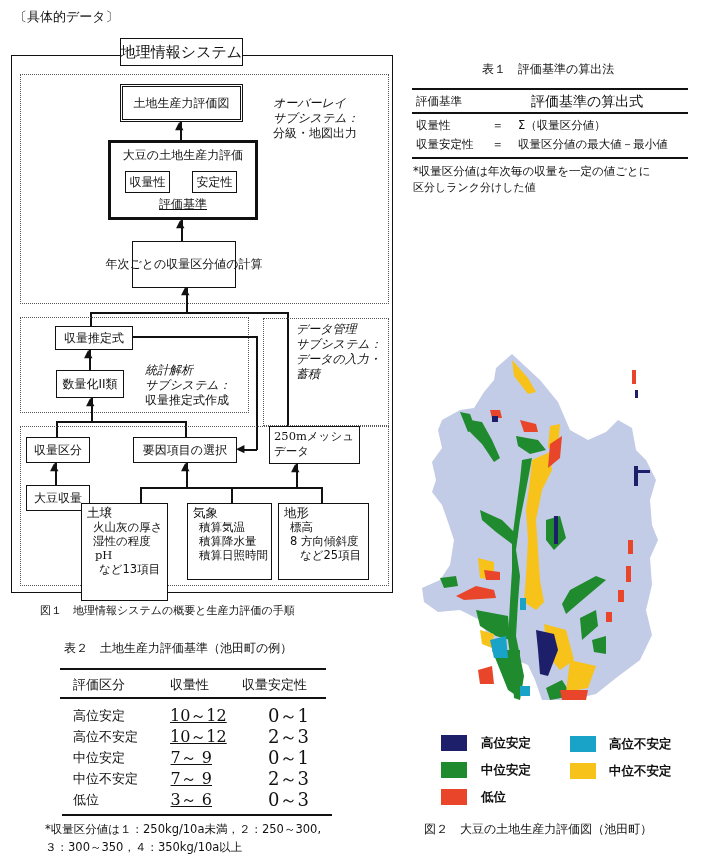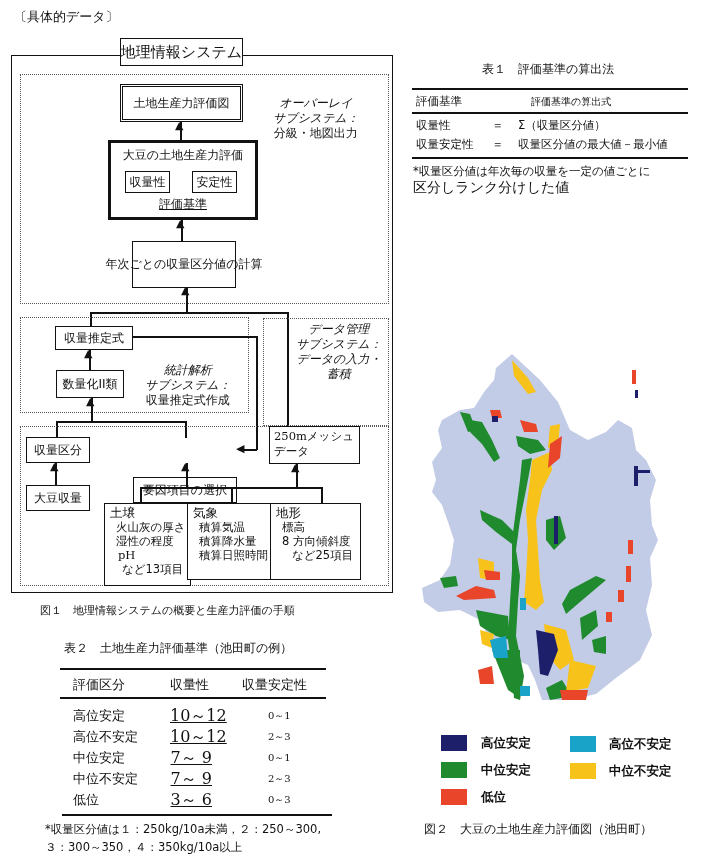--- a/index.html
+++ b/index.html
@@ -6,21 +6,21 @@
   body{width:707px;height:864px;position:relative;overflow:hidden;
        font-family:"DejaVu Sans","Liberation Sans",sans-serif;color:#111;}
   .abs{position:absolute;}
   .t{font-size:12px;line-height:15px;white-space:nowrap;}
   .serif{font-family:"DejaVu Serif","Liberation Serif",serif;}
   .box{position:absolute;border:1.5px solid #111;background:#fff;box-sizing:border-box;}
   .dbl{border:3px double #111;}
   .heavy{border:3px solid #111;}
   .dot{position:absolute;border:1px dotted #555;box-sizing:border-box;}
   .ctr{display:flex;align-items:center;justify-content:center;text-align:center;}
-  .it{font-style:italic;text-align:center;}
+  .it{font-style:italic;}
   .line{position:absolute;background:#111;}
   .rule{position:absolute;height:2px;background:#111;}
   .sw{position:absolute;width:26px;height:16px;}
   .lg{position:absolute;font-size:12.5px;font-weight:bold;white-space:nowrap;}
 </style>
 </head>
 <body>
 
 <div class="abs t" style="left:14px;top:9px;font-size:13px;">〔具体的データ〕</div>
 
@@ -88,77 +88,77 @@
   <div class="box ctr t" style="left:56px;top:370px;width:68px;height:28px;">数量化II類</div>
   <div class="line" style="left:91px;top:398px;width:1.5px;height:24px;"></div>
   <div class="abs" style="left:86px;top:395px;font-size:11px;">▲</div>
   <div class="line" style="left:56px;top:421px;width:130px;height:1.5px;"></div>
   <div class="line" style="left:56px;top:421px;width:1.5px;height:16px;"></div>
   <div class="line" style="left:185px;top:421px;width:1.5px;height:17px;"></div>
 
   <div class="dot" style="left:20px;top:426px;width:369px;height:160px;"></div>
 
   <div class="box ctr t" style="left:26px;top:437px;width:64px;height:26px;">収量区分</div>
-  <div class="box ctr t" style="left:133px;top:437px;width:104px;height:26px;margin-top:40px;">要因項目の選択</div>
+  <div class="box ctr t" style="left:133px;top:437px;width:104px;height:26px;">要因項目の選択</div>
   <div class="box t" style="left:269px;top:426px;width:91px;height:38px;padding:2px 0 9px 4px;font-size:11.5px;line-height:15px;">
     <div class="serif">250mメッシュ</div>
     <div>データ</div>
   </div>
 
   <div class="line" style="left:55px;top:463px;width:1.5px;height:22px;"></div>
   <div class="abs" style="left:50px;top:460px;font-size:11px;">▲</div>
   <div class="box ctr t" style="left:26px;top:485px;width:64px;height:26px;">大豆収量</div>
 
   <div class="line" style="left:186px;top:463px;width:1.5px;height:25px;"></div>
   <div class="abs" style="left:181px;top:460px;font-size:11px;">▲</div>
   <div class="line" style="left:296px;top:464px;width:1.5px;height:24px;"></div>
   <div class="abs" style="left:291px;top:461px;font-size:11px;">▲</div>
   <div class="line" style="left:140px;top:487px;width:182px;height:1.5px;"></div>
   <div class="line" style="left:140px;top:487px;width:1.5px;height:16px;"></div>
   <div class="line" style="left:231px;top:487px;width:1.5px;height:16px;"></div>
   <div class="line" style="left:321px;top:487px;width:1.5px;height:16px;"></div>
 
-  <div class="box t" style="left:104px;top:503px;width:87px;height:83px;padding:2px 0 0 5px;font-size:11.5px;line-height:14px;">
+  <div class="box t" style="left:81px;top:503px;width:87px;height:98px;padding:2px 0 0 5px;font-size:11.5px;line-height:14px;">
     <div style="font-size:12.5px">土壌</div>
     <div style="padding-left:6px">火山灰の厚さ</div>
     <div style="padding-left:6px">湿性の程度</div>
     <div class="serif" style="padding-left:8px">pH</div>
     <div style="padding-left:12px">など13項目</div>
   </div>
   <div class="box t" style="left:187px;top:503px;width:85px;height:77px;padding:2px 0 0 5px;font-size:11.5px;line-height:14px;">
     <div style="font-size:12.5px">気象</div>
     <div style="padding-left:6px">積算気温</div>
     <div style="padding-left:6px">積算降水量</div>
     <div style="padding-left:6px">積算日照時間</div>
   </div>
-  <div class="box t" style="left:270px;top:503px;width:91px;height:77px;padding:2px 0 0 5px;font-size:11.5px;line-height:14px;">
+  <div class="box t" style="left:278px;top:503px;width:91px;height:77px;padding:2px 0 0 5px;font-size:11.5px;line-height:14px;">
     <div style="font-size:12.5px">地形</div>
     <div style="padding-left:6px">標高</div>
     <div style="padding-left:6px">8 方向傾斜度</div>
     <div style="padding-left:16px">など25項目</div>
   </div>
 
   <div class="abs t" style="left:40px;top:603px;font-size:11px;">図１　地理情報システムの概要と生産力評価の手順</div>
 </div>
 
 <div>
   <div class="abs t" style="left:482px;top:62px;">表１　評価基準の算出法</div>
   <div class="rule" style="left:412px;top:88px;width:276px;"></div>
   <div class="abs t" style="left:416px;top:94px;font-size:11.5px;">評価基準</div>
-  <div class="abs t" style="left:531px;top:94px;font-size:10px;text-align:right;">評価基準の算出式</div>
+  <div class="abs t" style="left:531px;top:94px;font-size:14px;text-align:right;">評価基準の算出式</div>
   <div class="rule" style="left:412px;top:112px;width:276px;height:1.5px;"></div>
   <div class="abs t" style="left:416px;top:118px;font-size:11.5px;">収量性</div>
   <div class="abs t" style="left:492px;top:118px;font-size:11.5px;">＝</div>
   <div class="abs t" style="left:518px;top:118px;font-size:11.5px;">Σ（収量区分値）</div>
   <div class="abs t" style="left:416px;top:137px;font-size:11.5px;">収量安定性</div>
   <div class="abs t" style="left:492px;top:137px;font-size:11.5px;">＝</div>
   <div class="abs t" style="left:518px;top:137px;font-size:11.5px;">収量区分値の最大値－最小値</div>
   <div class="rule" style="left:412px;top:157px;width:276px;"></div>
   <div class="abs t" style="left:413px;top:164px;font-size:11.5px;">*収量区分値は年次毎の収量を一定の値ごとに</div>
-  <div class="abs t" style="left:413px;top:180px;font-size:14px;">区分しランク分けした値</div>
+  <div class="abs t" style="left:413px;top:180px;font-size:11px;">区分しランク分けした値</div>
 </div>
 
 <div>
   <div class="abs t" style="left:64px;top:641px;">表２　土地生産力評価基準（池田町の例）</div>
   <div class="rule" style="left:60px;top:668px;width:266px;"></div>
   <div class="abs t" style="left:73px;top:677px;font-size:13px;">評価区分</div>
   <div class="abs t" style="left:170px;top:677px;font-size:13px;">収量性</div>
   <div class="abs t" style="left:242px;top:677px;font-size:13px;">収量安定性</div>
   <div class="rule" style="left:60px;top:697px;width:266px;height:1.5px;"></div>
 
@@ -169,21 +169,21 @@
     <div>中位不安定</div>
     <div>低位</div>
   </div>
   <div class="abs t serif" style="left:170px;top:705px;font-size:16px;line-height:21px;width:42px;text-align:right;text-decoration:underline;">
     <div>10～12</div>
     <div>10～12</div>
     <div>7～ 9</div>
     <div>7～ 9</div>
     <div>3～ 6</div>
   </div>
-  <div class="abs t serif" style="left:268px;top:705px;font-size:10px;line-height:21px;text-align:right;">
+  <div class="abs t serif" style="left:268px;top:705px;font-size:18px;line-height:21px;text-align:right;">
     <div>0～1</div>
     <div>2～3</div>
     <div>0～1</div>
     <div>2～3</div>
     <div>0～3</div>
   </div>
   <div class="rule" style="left:62px;top:814px;width:270px;"></div>
   <div class="abs t" style="left:45px;top:822px;font-size:11.5px;">*収量区分値は１：250kg/10a未満，２：250～300,</div>
   <div class="abs t" style="left:45px;top:840px;font-size:11.5px;">３：300～350，４：350kg/10a以上</div>
 </div>

